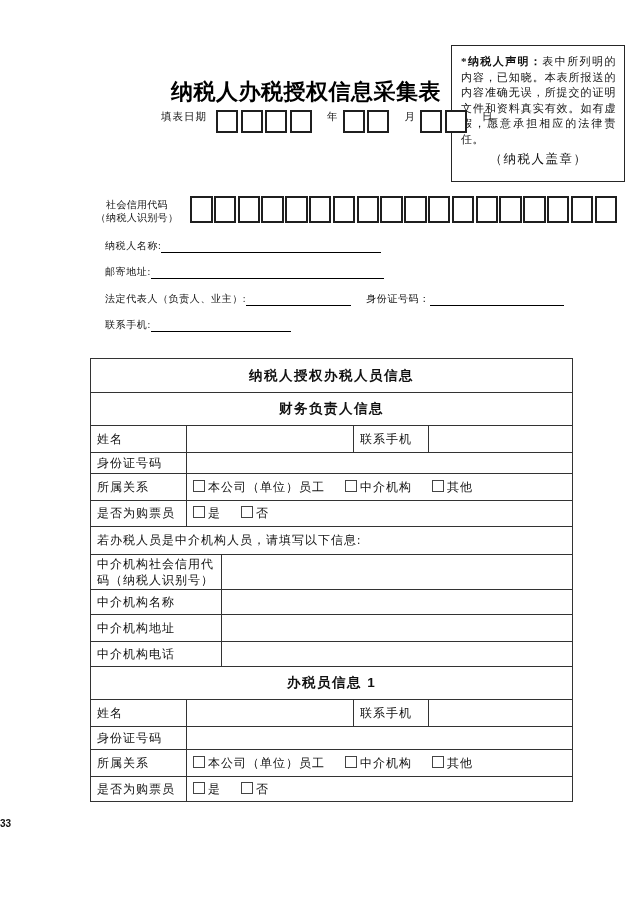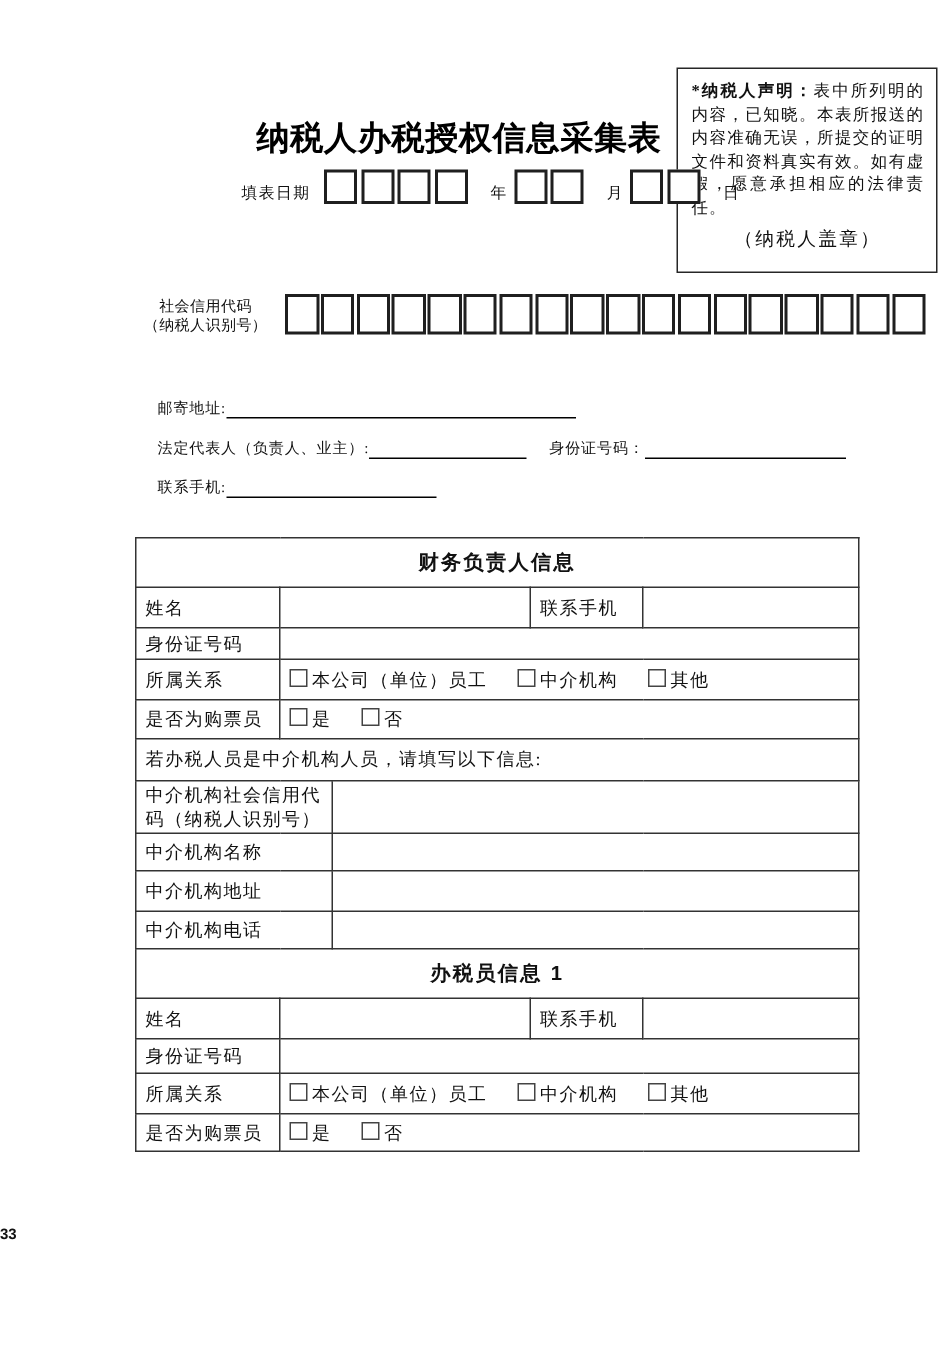--- a/index.html
+++ b/index.html
@@ -19,21 +19,21 @@
   .decl-seal { margin-top:3px; text-align:center; font-size:12.5px; letter-spacing:1.5px; }
 
   
   .form-title {
     position:absolute; left:89px; top:77px; width:434px; margin:0;
     text-align:center; font-size:22px; font-weight:bold; letter-spacing:0.5px;
     font-family:"Liberation Sans","DejaVu Sans",sans-serif; color:#000;
   }
 
   
-  .date-row { position:absolute; left:161px; top:110px; height:26px; display:flex; align-items:flex-end; font-size:10.5px; }
+  .date-row { position:absolute; left:161px; top:110px; height:26px; display:flex; align-items:flex-start; font-size:10.5px; }
   .date-row .dlabel { letter-spacing:1px; margin-right:9px; }
   .box-group { display:flex; }
   .dbox { width:18px; height:19px; border:2px solid #1f1f1f; margin-right:2.5px; background:#fff; }
   .unit { margin:0 5px 0 13px; }
 
   
   .credit-row { position:absolute; left:87px; top:196px; display:flex; align-items:flex-start; }
   .credit-label { width:100px; text-align:center; font-size:10px; line-height:13px; letter-spacing:0.3px; padding-top:2px; }
   .credit-boxes { display:flex; margin-left:3px; }
   .cbox { width:18.5px; height:23px; border:2px solid #1f1f1f; margin-right:1.3px; background:#fff; }
@@ -118,20 +118,24 @@
         <span class="cbox"></span>
         <span class="cbox"></span>
         <span class="cbox"></span>
         <span class="cbox"></span>
         <span class="cbox"></span>
         <span class="cbox"></span>
         <span class="cbox"></span>
       </div>
   </div>
 
+  <div class="field-row" style="left:105px; top:237px;">
+    <span class="flabel">纳税人名称:</span>
+    <span class="uline" style="width:220px;"></span>
+  </div>
   <div class="field-row" style="left:105px; top:263px;">
     <span class="flabel">邮寄地址:</span>
     <span class="uline" style="width:233px;"></span>
   </div>
   <div class="field-row" style="left:105px; top:290px;">
     <span class="flabel">法定代表人（负责人、业主）:</span>
     <span class="uline" style="width:105px;"></span>
     <span class="flabel gap15">身份证号码：</span>
     <span class="uline" style="width:134px;"></span>
   </div>
@@ -143,20 +147,23 @@
   <table class="form-table">
     <colgroup>
         <col style="width:96px">
         <col style="width:35px">
         <col style="width:132px">
         <col style="width:75px">
         <col style="width:144px">
       </colgroup>
 
     <tbody>
+        <tr class="sec-hdr" style="height:34px;">
+          <td colspan="5">纳税人授权办税人员信息</td>
+        </tr>
     <tr class="sec-hdr" style="height:33px;">
           <td colspan="5">财务负责人信息</td>
         </tr>
 
     <tr style="height:27px;">
       <td class="lbl-cell">姓名</td>
       <td colspan="2"></td>
       <td class="lbl-cell">联系手机</td>
       <td></td>
     </tr>

